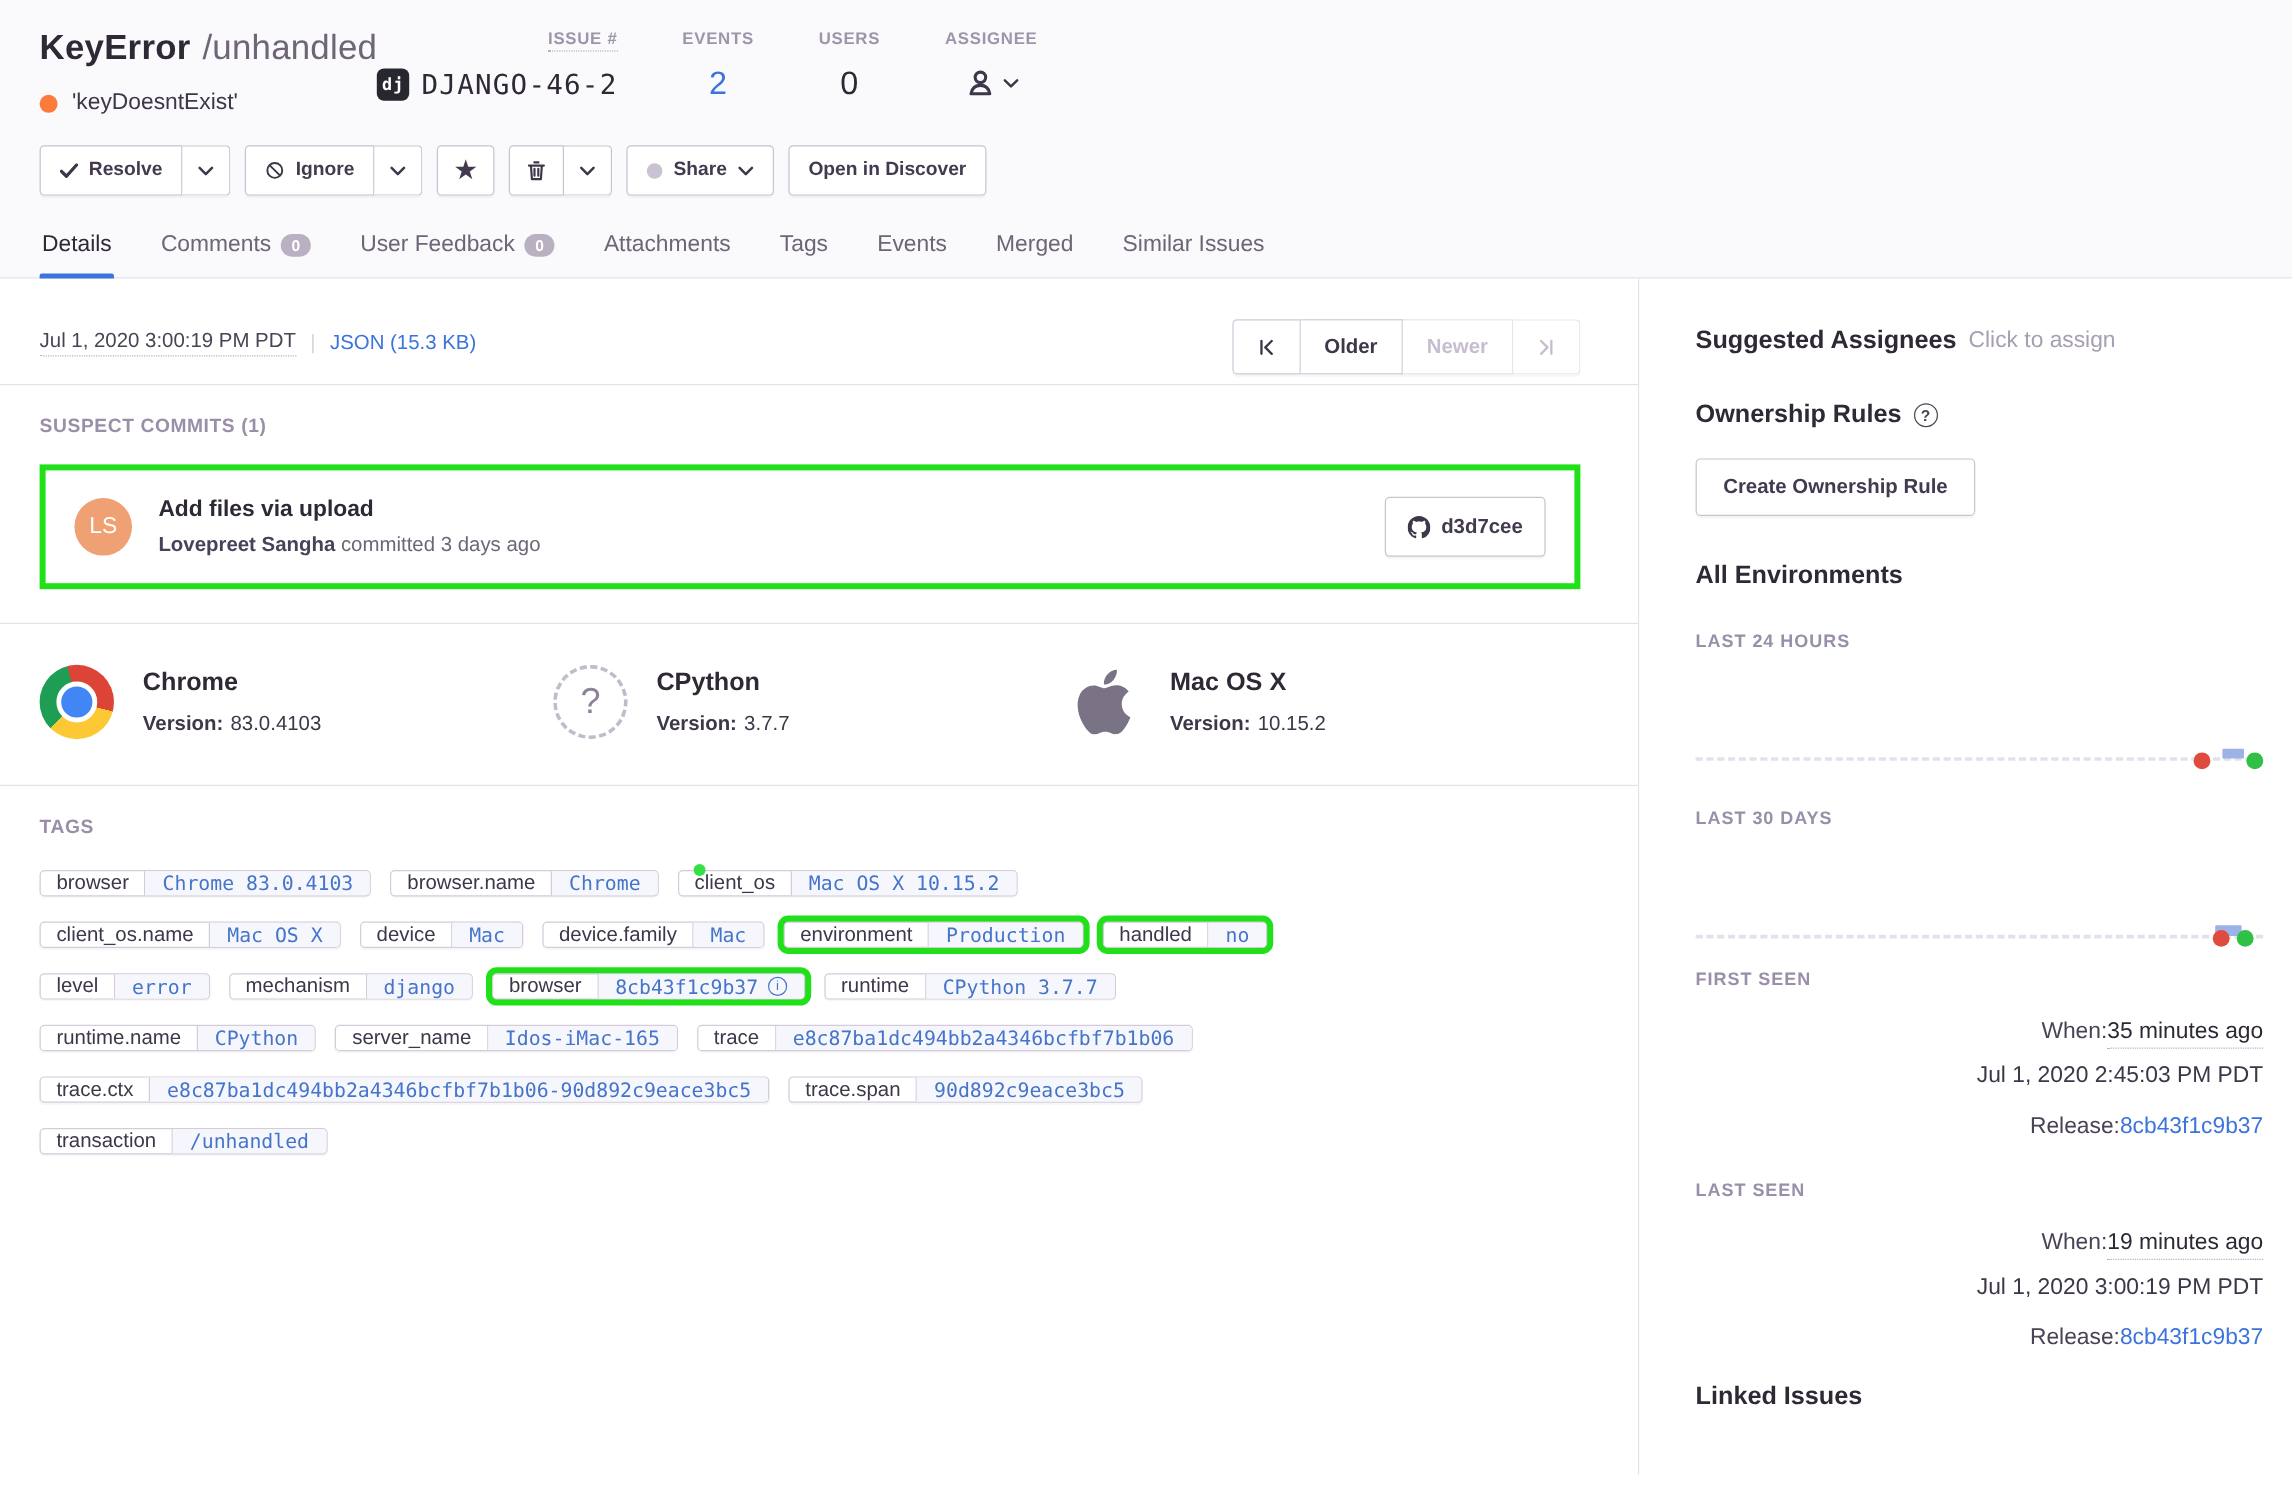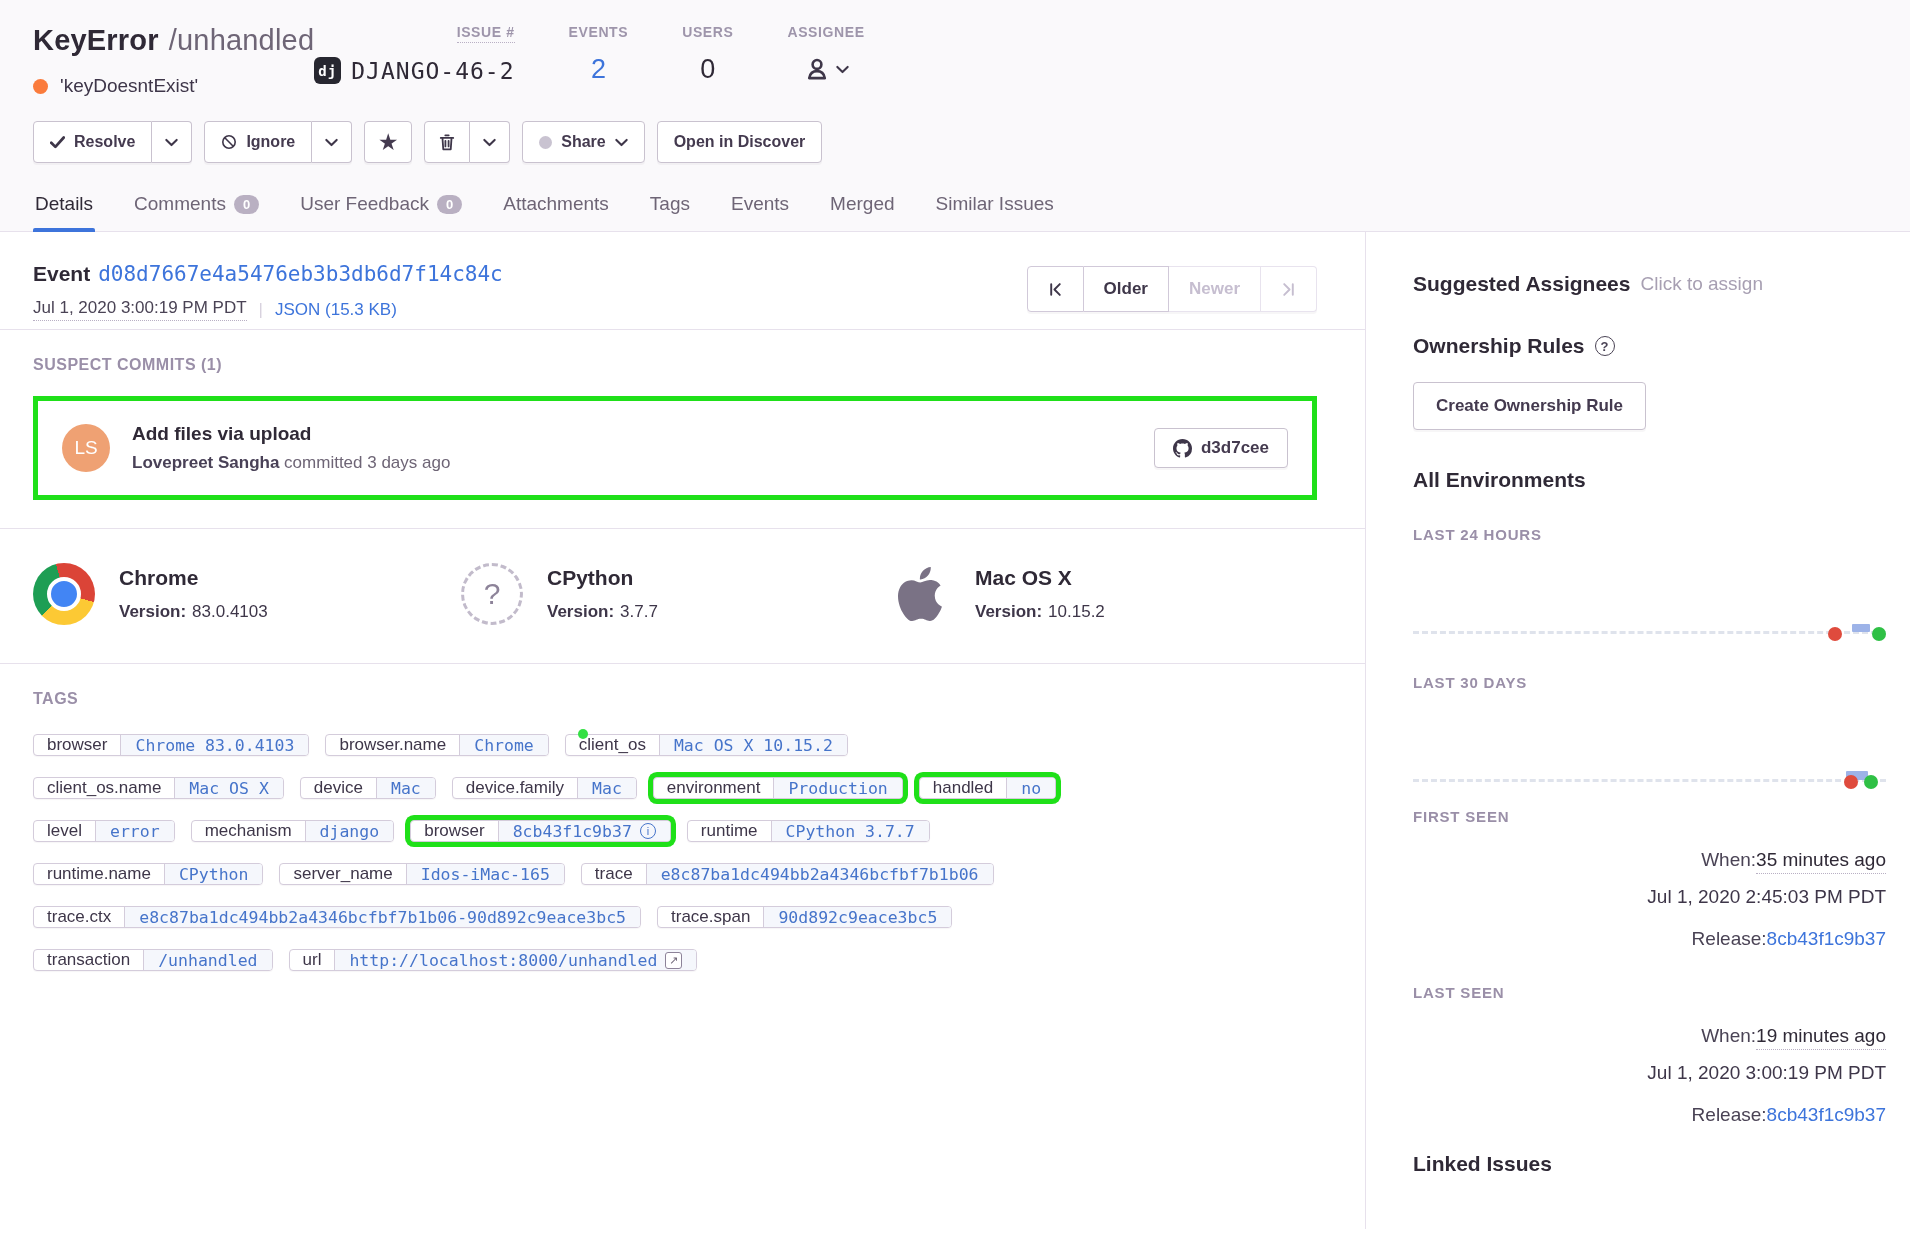--- a/index.html
+++ b/index.html
@@ -87,21 +87,21 @@
 
   
   .commit-card{ margin:22px 0 28px; border:5px solid var(--ann-green);
         background:#fff; padding:22px 24px; display:flex; align-items:center; }
   .avatar{ width:48px; height:48px; border-radius:50%; background:var(--avatar); color:#fff;
         font-size:19px; display:flex; align-items:center; justify-content:center; flex:none; }
   .commit-info{ margin-left:22px; flex:1; min-width:0; }
   .commit-title{ font-size:19px; font-weight:bold; }
   .commit-meta{ margin-top:8px; font-size:17px; color:var(--mid); }
   .commit-meta b{ color:#494157; }
-  .sha-btn{ height:40px; padding:0 18px; font-size:17px; }
+  .sha-btn{ height:50px; padding:0 18px; font-size:17px; }
 
   
   .contexts{ display:flex; padding:34px 48px 38px 33px; border-top:1px solid var(--border); }
   .context-card{ width:428px; display:flex; align-items:center; gap:24px; }
   .ctx-icon{ width:62px; height:62px; flex:none; position:relative; }
   .chrome-icon{ border-radius:50%;
       background:conic-gradient(from 105deg,#fcc934 0 120deg,#1e9e54 120deg 240deg,#db4437 240deg 360deg); }
   .chrome-icon::after{ content:""; position:absolute; left:50%; top:50%; width:26px; height:26px;
       transform:translate(-50%,-50%); background:#4285f4; border:4px solid #fff; border-radius:50%; }
   .unknown-icon{ border:3px dashed #c2bbcb; border-radius:50%; color:#8d8399;
@@ -289,23 +289,20 @@
         <span>Similar Issues</span>
       </span>
     </div>
 </div>
 
 <div class="layout">
   <div class="main">
 
     <div class="event-band">
       <div>
-        <div class="event-line">
-          <span>Event</span><span class="event-id mono">d08d7667e4a5476eb3b3db6d7f14c84c</span>
-        </div>
         <div class="event-meta">
           <span class="dotted-u">Jul 1, 2020 3:00:19 PM PDT</span>
           <span class="meta-divider">|</span>
           <span class="json-link">JSON (15.3 KB)</span>
         </div>
       </div>
       <div class="pager">
         <button class="pg">
           <svg class="stroke-i" width="15" height="15" viewBox="0 0 14 14" style="stroke-width:1.8">
               <path d="M3 2v10M11 2L6 7l5 5"></path>
@@ -483,27 +480,20 @@
               </span>
             </span>
           </div>
           <div class="tag-row">
             <span class="pill">
               <span class="pill-key">transaction</span>
               <span class="pill-val">
                 <span>/unhandled</span>
               </span>
             </span>
-            <span class="pill">
-              <span class="pill-key">url</span>
-              <span class="pill-val">
-                <span>http://localhost:8000/unhandled</span>
-                <span class="ext-box">↗</span>
-              </span>
-            </span>
           </div>
         </div>
     </div>
   </div>
 
   <div class="sidebar">
     <div class="sb-block">
       <div class="sb-heading">
         <span>Suggested Assignees</span>
         <span class="sb-hint">Click to assign</span>

